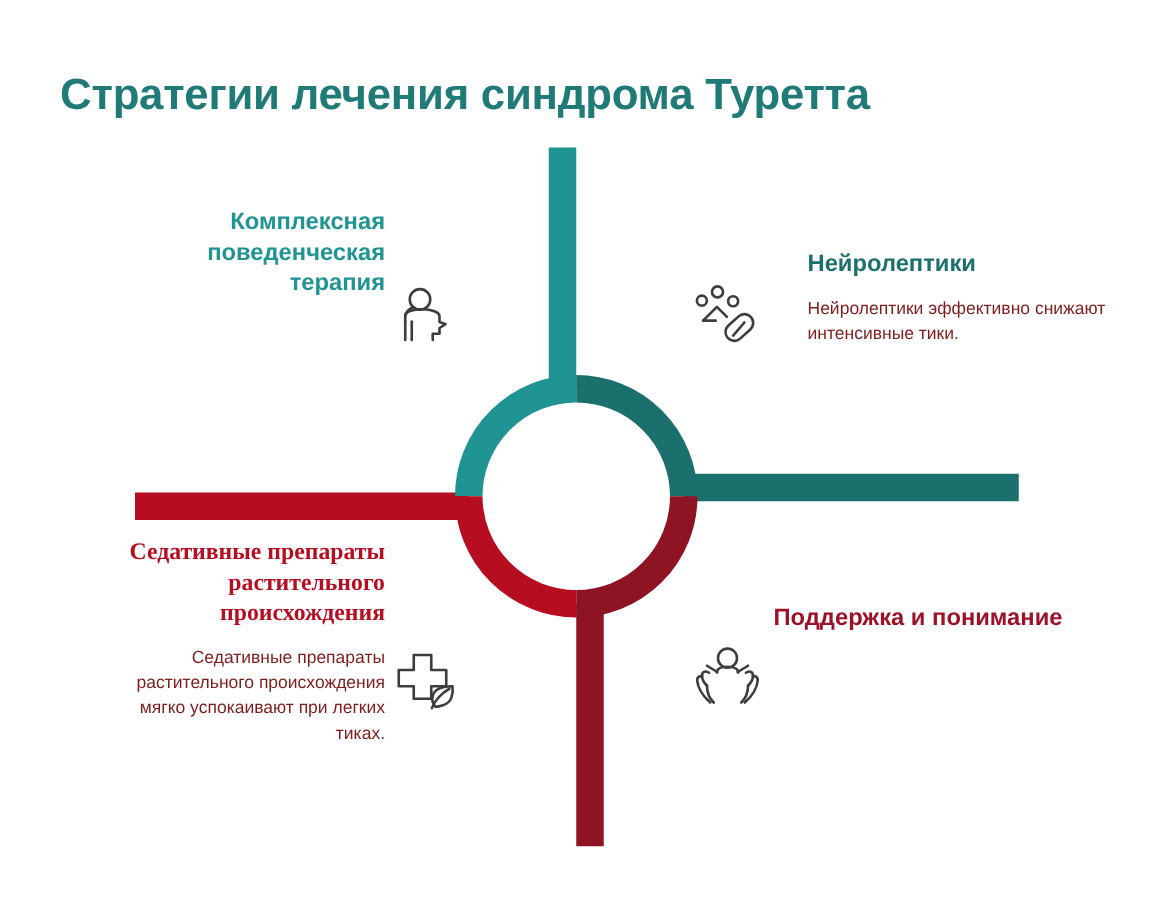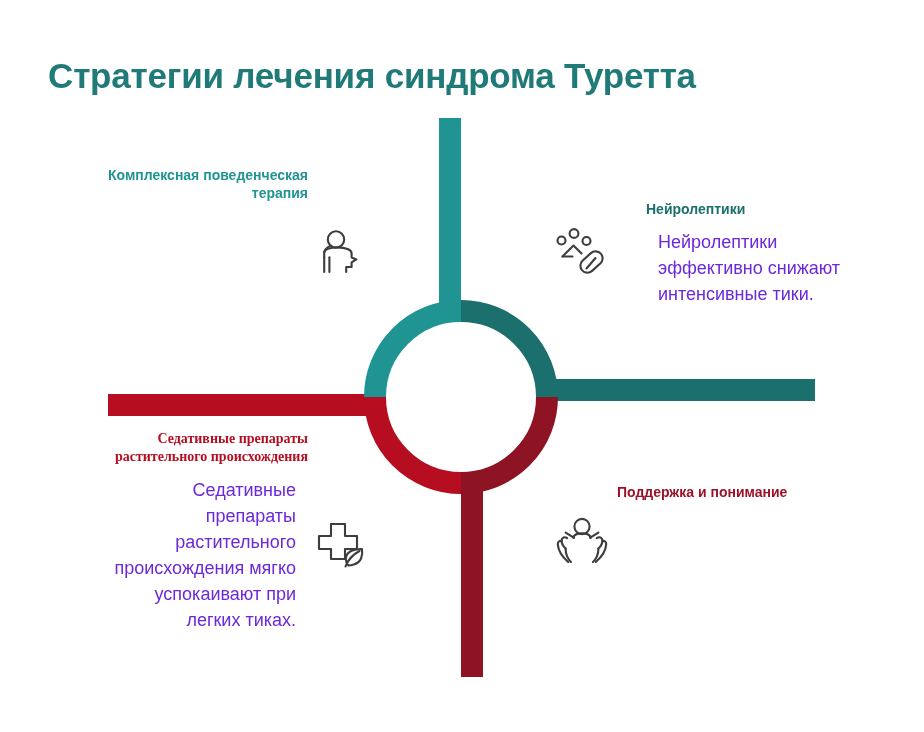--- a/index.html
+++ b/index.html
@@ -41,42 +41,42 @@
     width: 924px;
     height: 732px;
     pointer-events: none;
   }
 
   
   .quad {
     position: absolute;
   }
   .quad-heading {
-    font-size: 14px;
+    font-size: 19px;
     font-weight: bold;
     line-height: 1.30;
     margin: 0 0 11px 0;
   }
   .quad-body {
-    font-size: 18px;
+    font-size: 14px;
     line-height: 1.44;
-    color: #6d28d9;
-    margin: 12px;
+    color: #7f1d1d;
+    margin: 0;
   }
 
   .quad.tl { left: 96px;  top: 166px; width: 212px; text-align: right; }
   .quad.tl .quad-heading { color: #1F9492; }
 
   .quad.tr { left: 646px; top: 200px; width: 250px; text-align: left; }
   .quad.tr .quad-heading { color: #1B6F6C; }
 
   .quad.bl { left: 96px;  top: 430px; width: 212px; text-align: right; }
   .quad.bl .quad-heading { color: #B60D21; font-family: Liberation Serif, serif; }
 
-  .quad.br { left: 617px; top: 483px; width: 262px; text-align: left; }
+  .quad.br { left: 588px; top: 483px; width: 262px; text-align: right; }
   .quad.br .quad-heading { color: #9C1128; }
 
   
   .icon {
     position: absolute;
     width: 58px;
     height: 58px;
   }
   .icon svg { display: block; width: 100%; height: 100%; }
 

